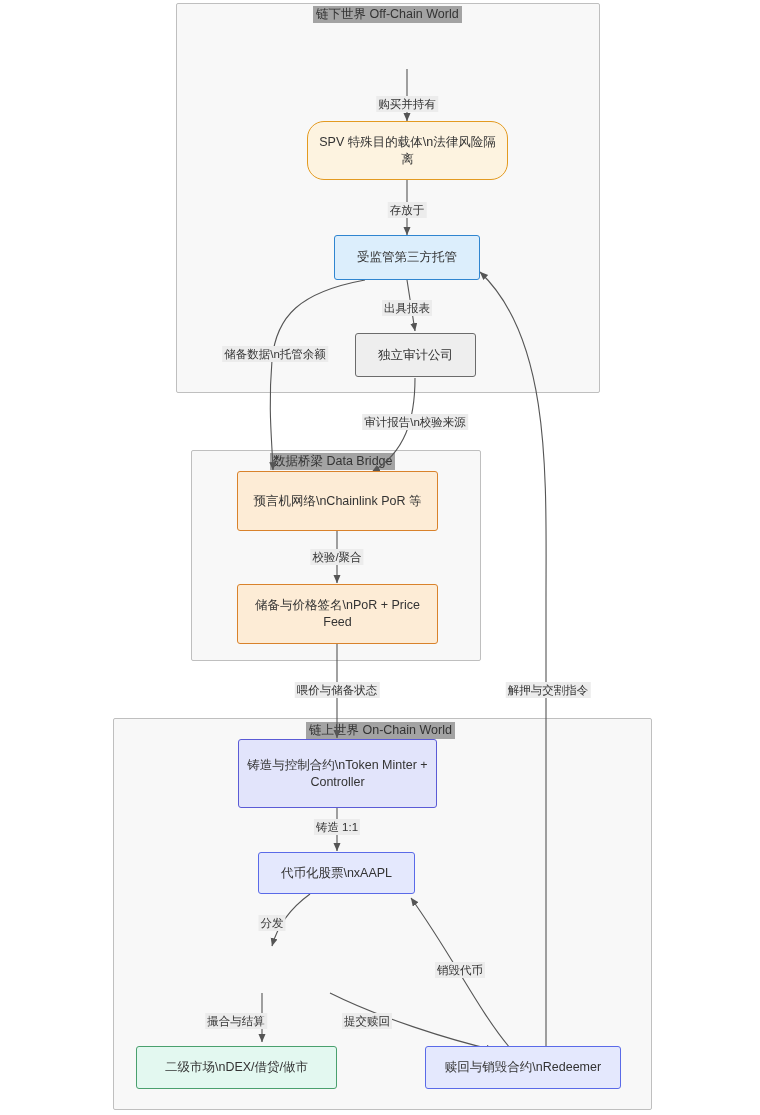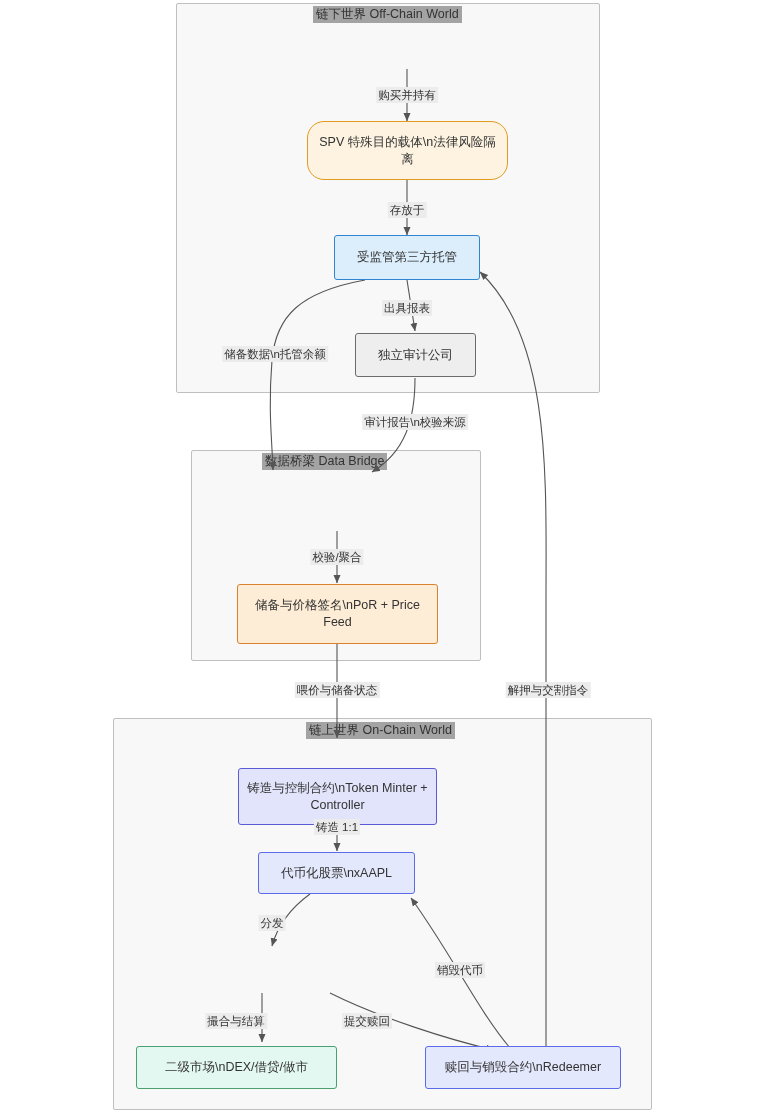--- a/index.html
+++ b/index.html
@@ -32,21 +32,21 @@
 </style>
 </head>
 <body>
 
 <div id="stage">
 
   <div class="cluster" style="left:176px;top:3px;width:422px;height:388px;"></div>
   <div class="cluster-title" style="left:313px;top:6px;">链下世界 Off-Chain World</div>
 
   <div class="cluster" style="left:191px;top:450px;width:288px;height:209px;"></div>
-  <div class="cluster-title" style="left:262px;top:453px;">数据桥梁 Data Bridge</div>
+  <div class="cluster-title" style="left:270px;top:453px;">数据桥梁 Data Bridge</div>
 
   <div class="cluster" style="left:113px;top:718px;width:537px;height:390px;"></div>
   <div class="cluster-title" style="left:306px;top:722px;">链上世界 On-Chain World</div>
 
   <svg id="wires" viewBox="0 0 760 1115">
     <defs>
       <marker id="ah" markerWidth="9" markerHeight="9" refX="7.2" refY="3.2" orient="auto" markerUnits="strokeWidth">
         <path d="M0,0 L7.4,3.2 L0,6.4 z" fill="#555555"></path>
       </marker>
     </defs>
@@ -67,33 +67,34 @@
     </g>
   </svg>
 
 
   <div class="node n-amber" style="left:307px;top:121px;width:201px;height:59px;border-radius:17px;">SPV 特殊目的载体\n法律风险隔离</div>
 
   <div class="node n-blue" style="left:334px;top:235px;width:146px;height:45px;">受监管第三方托管</div>
 
   <div class="node n-gray" style="left:355px;top:333px;width:121px;height:44px;">独立审计公司</div>
 
+  <div class="node n-orange" style="left:237px;top:471px;width:201px;height:60px;">预言机网络\nChainlink PoR 等</div>
 
   <div class="node n-orange" style="left:237px;top:584px;width:201px;height:60px;">储备与价格签名\nPoR + Price Feed</div>
 
-  <div class="node n-lav" style="left:238px;top:739px;width:199px;height:57px;margin-top:29px;">铸造与控制合约\nToken Minter + Controller</div>
+  <div class="node n-lav" style="left:238px;top:739px;width:199px;height:69px;">铸造与控制合约\nToken Minter + Controller</div>
 
   <div class="node n-periw" style="left:258px;top:852px;width:157px;height:42px;">代币化股票\nxAAPL</div>
 
 
   <div class="node n-mint" style="left:136px;top:1046px;width:201px;height:43px;">二级市场\nDEX/借贷/做市</div>
 
   <div class="node n-periw" style="left:425px;top:1046px;width:196px;height:43px;">赎回与销毁合约\nRedeemer</div>
 
-  <div class="elabel" style="left:407px;top:95px;">购买并持有</div>
+  <div class="elabel" style="left:407px;top:104px;">购买并持有</div>
   <div class="elabel" style="left:407px;top:210px;">存放于</div>
   <div class="elabel" style="left:407px;top:308px;">出具报表</div>
   <div class="elabel" style="left:275px;top:354px;">储备数据\n托管余额</div>
   <div class="elabel" style="left:415px;top:422px;">审计报告\n校验来源</div>
   <div class="elabel" style="left:337px;top:557px;">校验/聚合</div>
   <div class="elabel" style="left:337px;top:690px;">喂价与储备状态</div>
   <div class="elabel" style="left:337px;top:827px;">铸造 1:1</div>
   <div class="elabel" style="left:272px;top:923px;">分发</div>
   <div class="elabel" style="left:236px;top:1021px;">撮合与结算</div>
   <div class="elabel" style="left:367px;top:1021px;">提交赎回</div>

